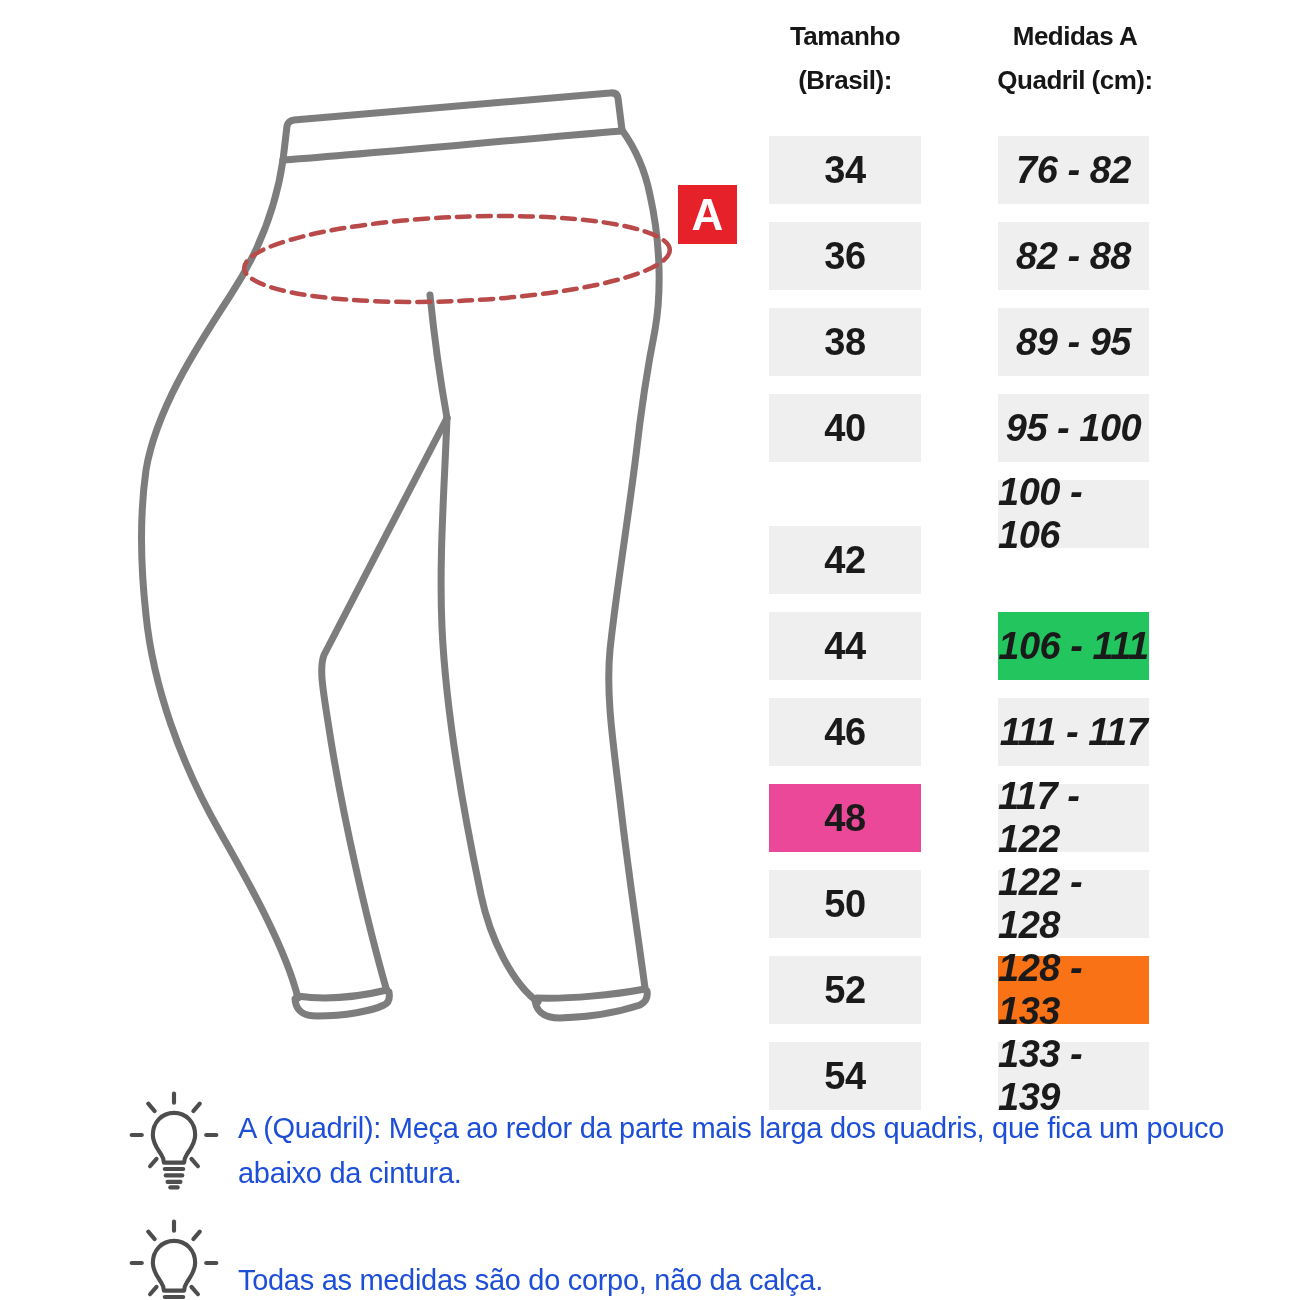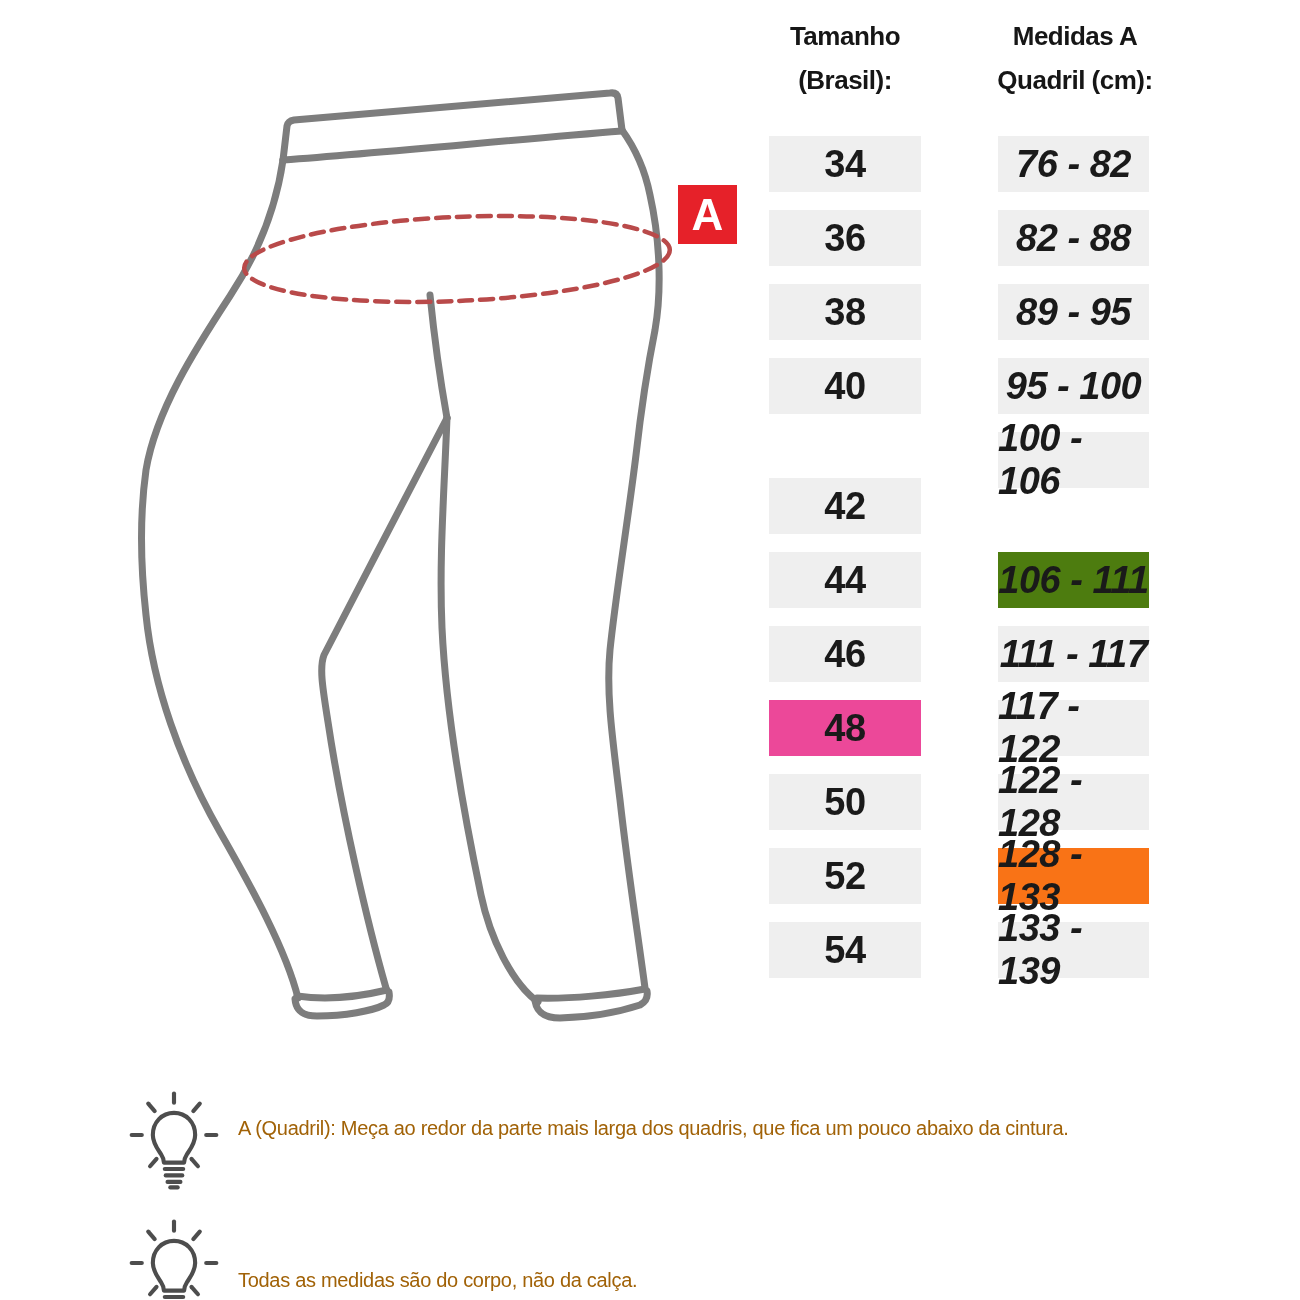--- a/index.html
+++ b/index.html
@@ -23,33 +23,33 @@
   .col-header{
     position:absolute;top:14px;width:210px;
     text-align:center;font-weight:bold;font-size:26px;
     color:#161616;line-height:44px;letter-spacing:-0.5px;
   }
   #hdr-col1{left:740px;}
   #hdr-col2{left:970px;}
   #table-rows{position:absolute;left:769px;top:136px;width:381px;}
   .t-row{display:flex;gap:77px;margin-bottom:18px;}
   .cell{
-    width:152px;height:56px;background:#efefef;
+    width:152px;height:68px;background:#efefef;
     display:flex;align-items:center;justify-content:center;
     font-weight:bold;font-size:38px;color:#1a1a1a;letter-spacing:-0.5px;
   }
   .cell.hip{width:151px;font-style:italic;}
   
   .note{position:absolute;left:128px;display:flex;align-items:flex-start;}
   #note-1{top:1090px;}
   #note-2{top:1218px;}
   .bulb{flex:0 0 auto;}
   .note-text{
     margin-left:18px;width:990px;
-    font-size:20px;line-height:45px;color:#a16207;letter-spacing:-0.3px;
+    font-size:29px;line-height:45px;color:#1d4ed8;letter-spacing:-0.3px;
   }
   #note-1 .note-text{margin-top:16px;}
   #note-2 .note-text{margin-top:40px;}
 </style>
 </head>
 <body>
 
 <div id="page">
 
   <svg id="pants-svg" width="760" height="1090" viewBox="0 0 760 1090">
@@ -113,21 +113,21 @@
       <div class="t-row">
         <div class="cell" style="background: rgb(239, 239, 239);">40</div>
         <div class="cell hip" style="background: rgb(239, 239, 239);">95 - 100</div>
       </div>
       <div class="t-row">
         <div class="cell" style="background: rgb(239, 239, 239); margin-top: 46px;">42</div>
         <div class="cell hip" style="background: rgb(239, 239, 239);">100 - 106</div>
       </div>
       <div class="t-row">
         <div class="cell" style="background: rgb(239, 239, 239);">44</div>
-        <div class="cell hip" style="background: #4d7c0f;">106 - 111</div>
+        <div class="cell hip" style="background: #22c55e;">106 - 111</div>
       </div>
       <div class="t-row">
         <div class="cell" style="background: rgb(239, 239, 239);">46</div>
         <div class="cell hip" style="background: rgb(239, 239, 239);">111 - 117</div>
       </div>
       <div class="t-row">
         <div class="cell" style="background: #ec4899;">48</div>
         <div class="cell hip" style="background: rgb(239, 239, 239);">117 - 122</div>
       </div>
       <div class="t-row">

